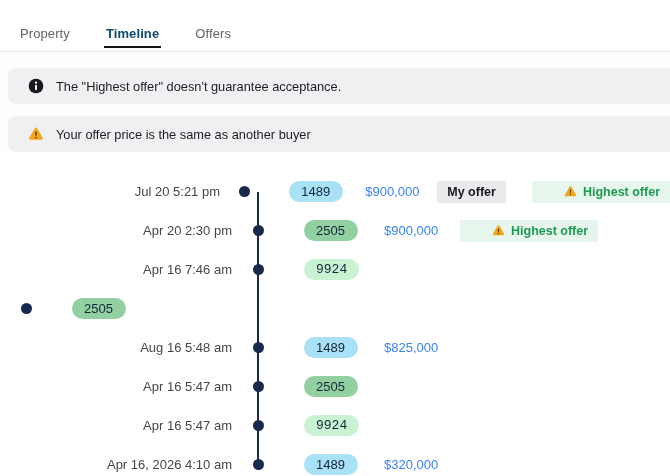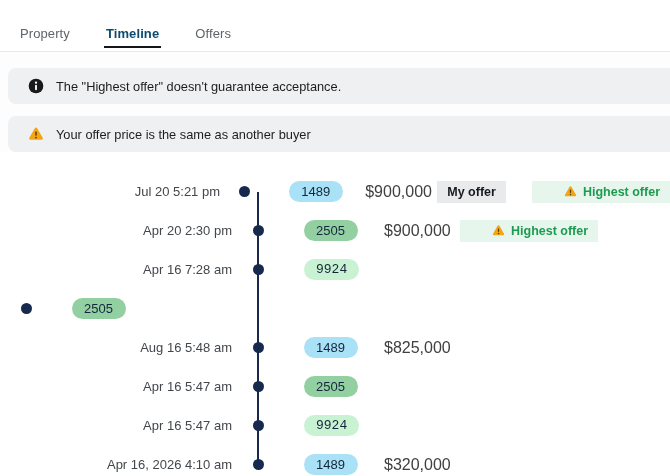--- a/index.html
+++ b/index.html
@@ -25,21 +25,21 @@
   .t-row { display:flex; align-items:center; height:39px; }
   .t-date { width:232px; text-align:right; font-size:13px; color:#43474c; white-space:nowrap; }
   .t-node { width:52px; display:flex; justify-content:center; }
   .dot { width:11px; height:11px; border-radius:50%; background:var(--navy,#17294d); position:relative; z-index:2; }
   .t-pill-cell { width:100px; padding-left:20px; }
   .pill { display:inline-block; min-width:54px; text-align:left; padding:3px 12px;
     border-radius:13px; font-size:13px; color:#15263b; }
   .pill-blue  { background:var(--pill-blue,#a9e1f6); }
   .pill-green { background:var(--pill-green,#92d0a2); }
   .pill-mint  { background:var(--pill-mint,#c9f2d3);font-family:Liberation Mono, monospace; }
-  .t-price { width:76px; font-size:16px; color:#404040; white-space:nowrap; }
+  .t-price { width:76px; font-size:13px; color:#3b82f6; white-space:nowrap; }
   .t-badges { display:flex; gap:26px; align-items:center; }
   .badge { display:inline-flex; align-items:center; gap:6px; font-size:12.5px; font-weight:700;
     padding:4px 10px; border-radius:0; white-space:nowrap; }
   .badge-gray  { background:var(--badge-gray-bg,#e9eaec); color:#17191c; }
   .badge-green { background:var(--badge-green-bg,#e7f6ec); color:var(--green-text,#1d9b51);padding-left:32px; }
   .badge .w-icon { width:13px; height:13px; display:inline-flex; }
   .badge .w-icon svg { width:13px; height:13px; }
 </style>
 </head>
 <body>
@@ -117,21 +117,21 @@
     <path d="M10.27 3.3 1.9 17.8c-.77 1.33.19 3 1.73 3h16.74c1.54 0 2.5-1.67 1.73-3L13.73 3.3c-.77-1.33-2.69-1.33-3.46 0z" fill="var(--amber,#f2a516)"></path>
     <rect x="10.9" y="8.3" width="2.2" height="6.3" rx="1.1" fill="#5b3a06"></rect>
     <circle cx="12" cy="17.4" r="1.35" fill="#5b3a06"></circle>
   </svg>
             </span>
             <span>Highest offer</span>
           </span>
         </div>
   </div>
       <div class="t-row">
-    <div class="t-date">Apr 16 7:28 am</div>
+    <div class="t-date">Apr 16 7:46 am</div>
     <div class="t-node">
       <span class="dot"></span>
     </div>
     <div class="t-pill-cell">
       <span class="pill pill-mint">9924</span>
     </div>
     <div class="t-price"></div>
     <div class="t-badges"></div>
   </div>
       <div class="t-row">

